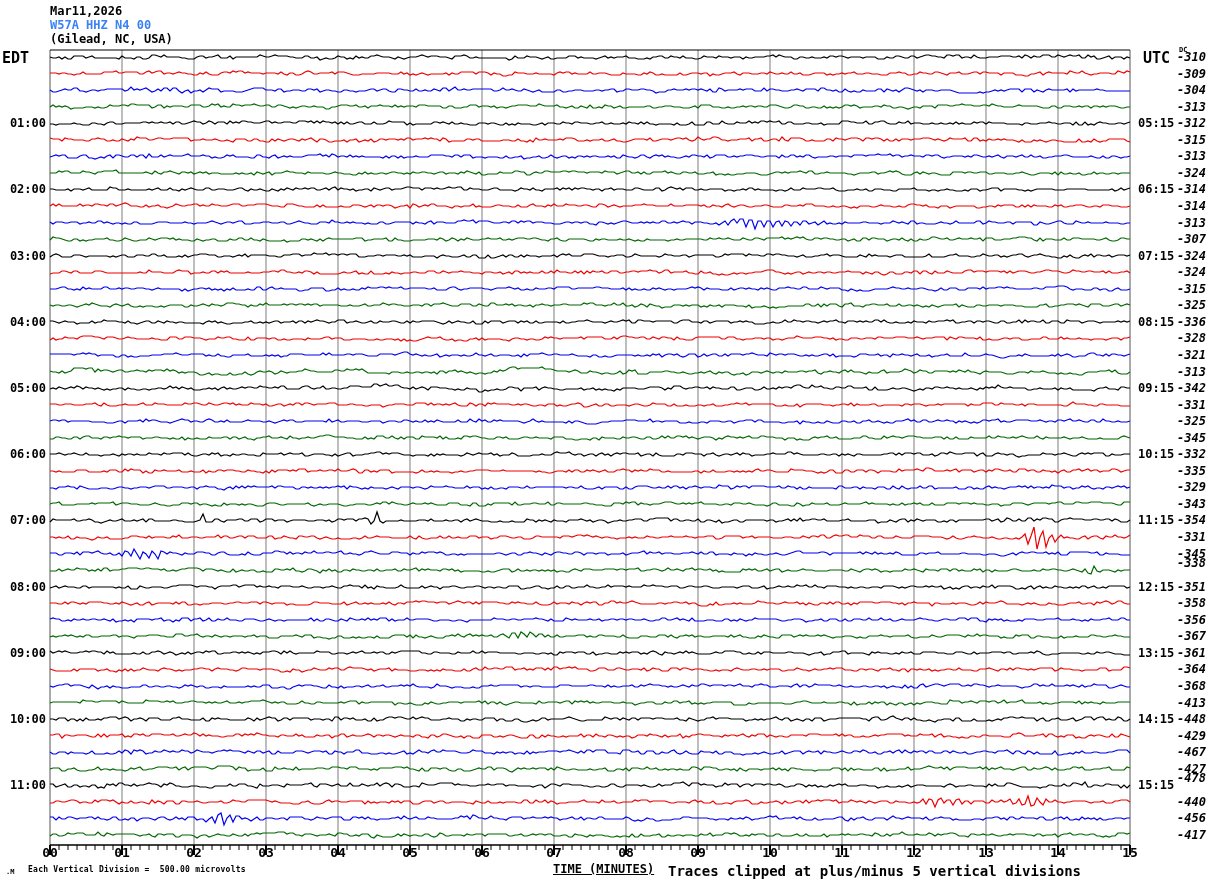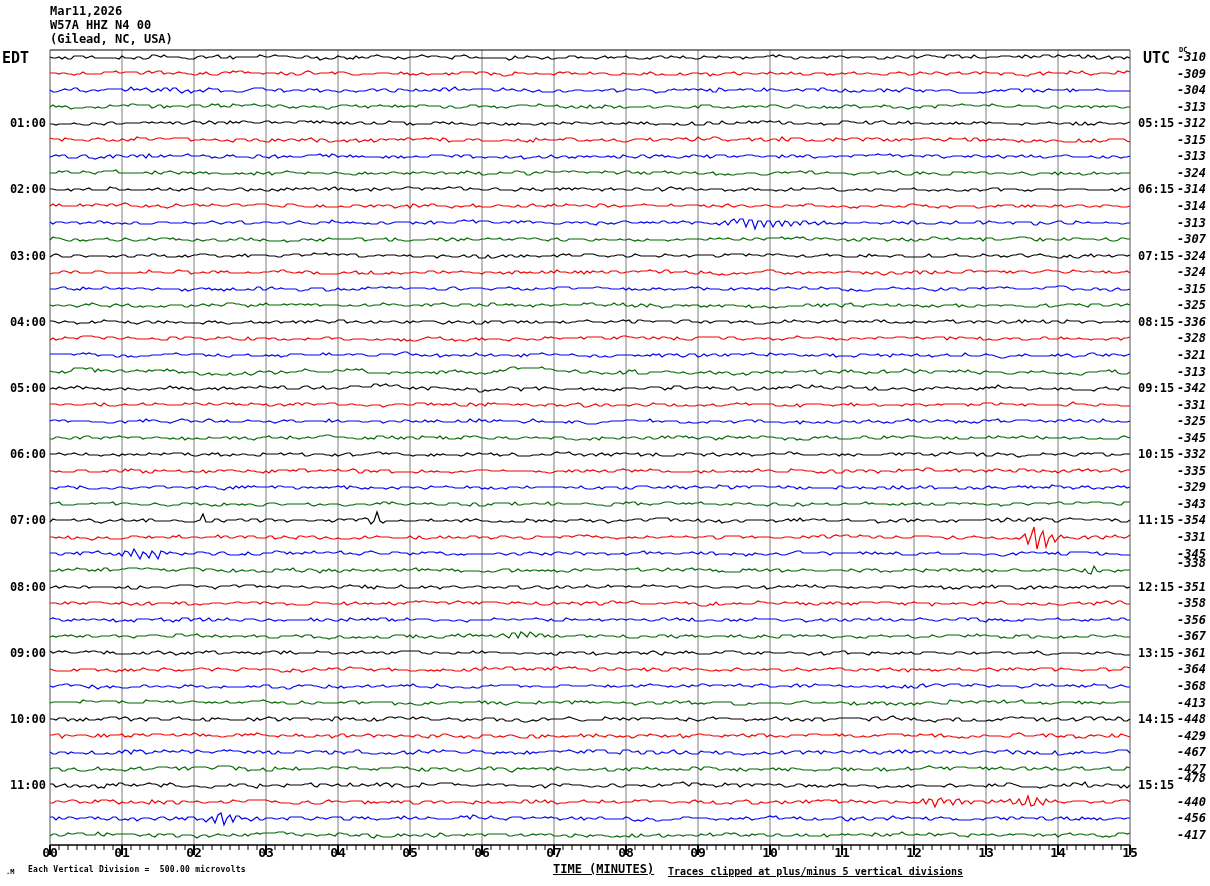--- a/index.html
+++ b/index.html
@@ -1,30 +1,30 @@
 <!DOCTYPE html>
 <html><head>
 <meta charset="utf-8">
 <style>
   html,body{margin:0;padding:0;background:#ffffff;}
   .heli{position:relative;width:1210px;height:886px;background:#ffffff;
         font-family:"DejaVu Sans Mono","Liberation Mono",monospace;font-weight:bold;color:#000;overflow:hidden;}
   .abs{position:absolute;white-space:pre;}
   .title-line{font-size:12px;line-height:14px;}
-  .t-red{color:#000000;}
+  .t-red{color:#3b82f6;}
   .tz-header{font-size:15px;line-height:16px;}
   .dc-header{font-size:7px;line-height:8px;}
   .hour-label{position:absolute;font-size:12px;line-height:14px;white-space:pre;}
   .hour-left{left:0;width:46px;text-align:right;}
   .hour-right{left:1138px;}
   .dc-value{position:absolute;left:1177px;font-size:12px;line-height:11px;white-space:pre;font-style:italic;}
   .tick-label{position:absolute;top:845px;font-size:13px;line-height:15px;transform:translateX(-50%);white-space:pre;}
   .footer-glyph{font-size:7px;line-height:8px;}
   .footer-small{font-size:8px;line-height:10px;letter-spacing:0.25px;}
-  .footer-right-small{font-size:10px;line-height:11px;text-decoration:underline;}
+  .footer-right-small{font-size:14px;line-height:11px;}
   .x-label{font-size:12px;line-height:14px;text-decoration:underline;}
   svg{position:absolute;left:0;top:0;}
 </style>
 </head>
 <body>
 
 <div class="heli">
 
   <svg id="heli-svg" width="1210" height="886" viewBox="0 0 1210 886">
       <line x1="50" y1="50" x2="50" y2="845" stroke="#555555" stroke-width="1"></line>

